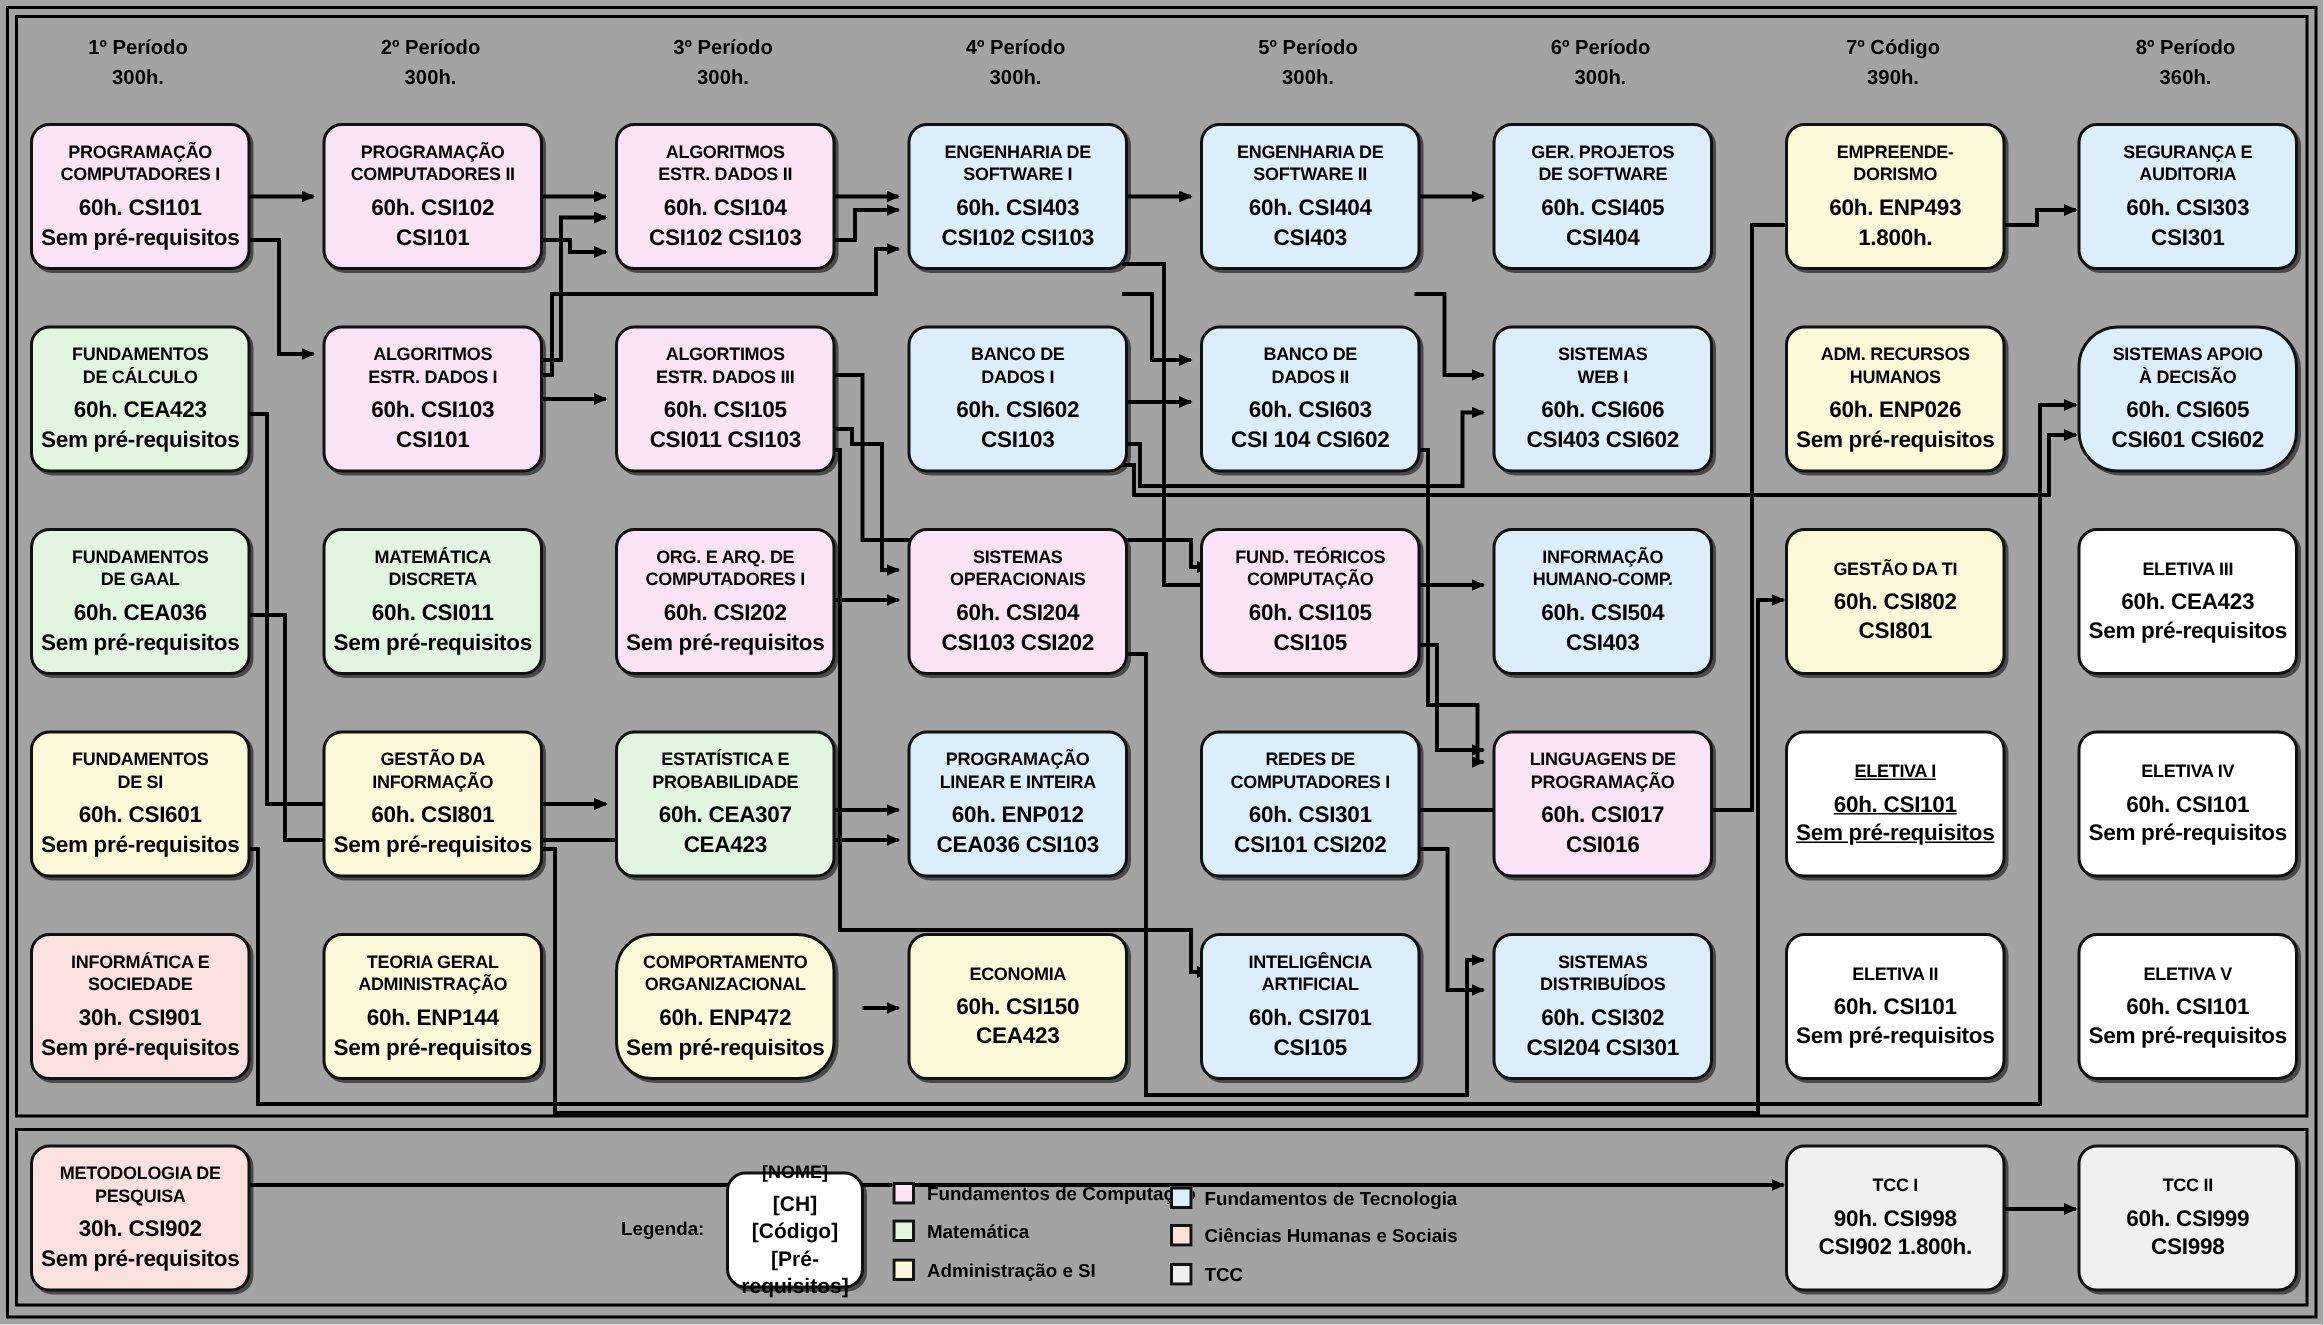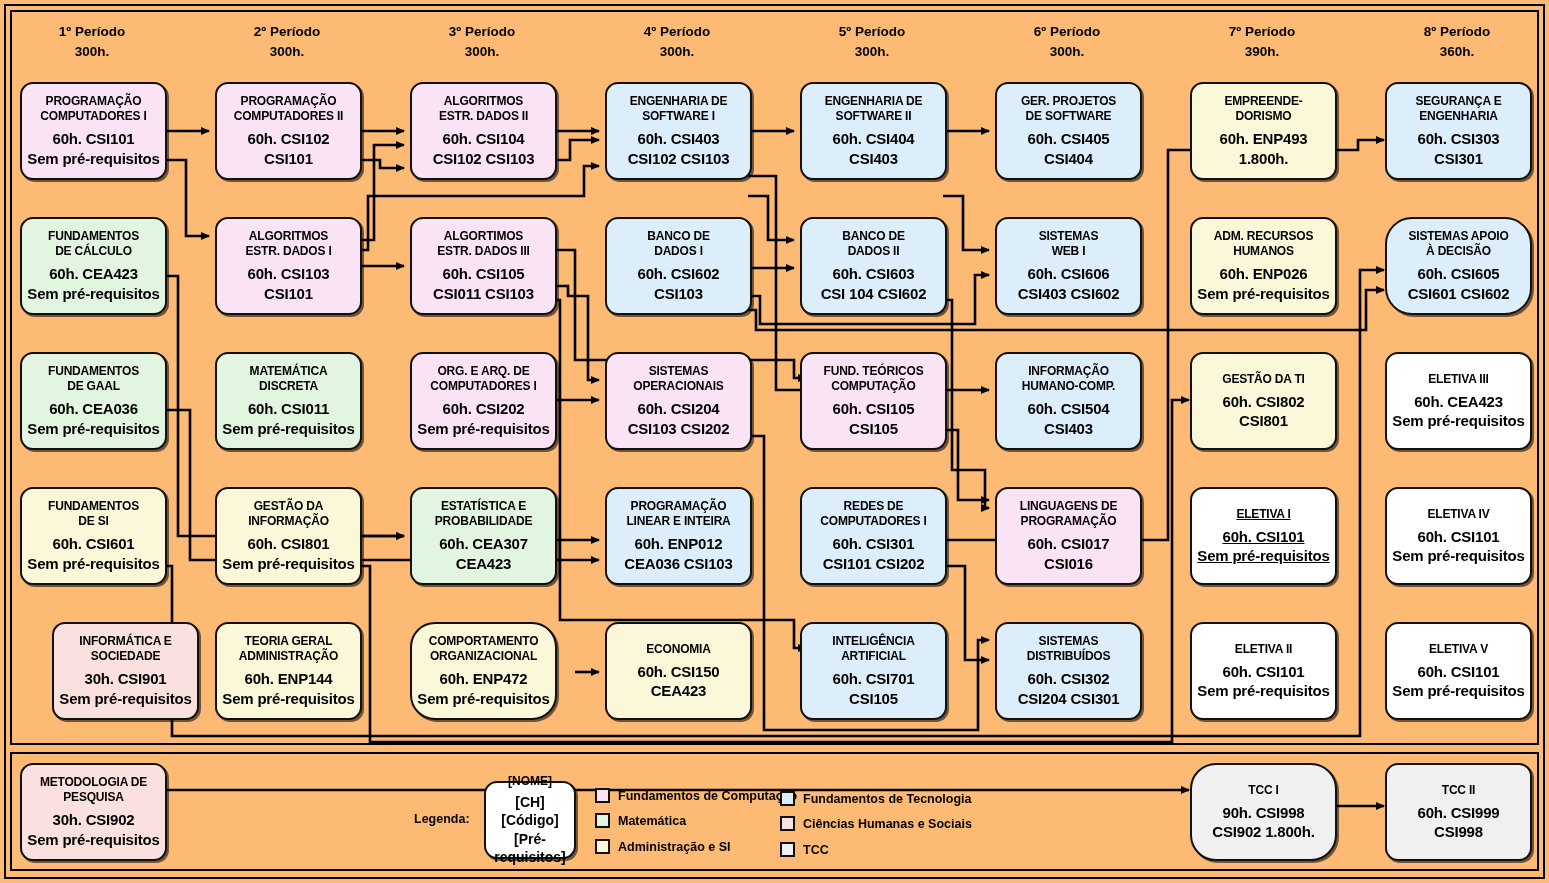--- a/index.html
+++ b/index.html
@@ -8,21 +8,21 @@
     background: #ffffff;
   }
   body {
     font-family: "Liberation Sans", sans-serif;
     -webkit-font-smoothing: antialiased;
   }
   #canvas {
     position: relative;
     width: 1549px;
     height: 883px;
-    background: #fdba74;
+    background: #a3a3a3;
     overflow: hidden;
   }
   
   .frame {
     position: absolute;
     left: 4px;
     top: 4px;
     width: 1541px;
     height: 875px;
     border: 2px solid #000;
@@ -194,21 +194,21 @@
       </div>
       <div class="period-head" style="left: 787px; top: 22px;">
         <div>5º Período</div>
         <div>300h.</div>
       </div>
       <div class="period-head" style="left: 982px; top: 22px;">
         <div>6º Período</div>
         <div>300h.</div>
       </div>
       <div class="period-head" style="left: 1177px; top: 22px;">
-        <div>7º Período</div>
+        <div>7º Código</div>
         <div>390h.</div>
       </div>
       <div class="period-head" style="left: 1372px; top: 22px;">
         <div>8º Período</div>
         <div>360h.</div>
       </div>
     </div>
 
   <svg id="wires" viewBox="0 0 1549 883">
     <defs>
@@ -304,21 +304,21 @@
 DE GAAL</div>
         <div class="c-meta">60h. CEA036
 Sem pré-requisitos</div>
       </div>
       <div class="course cat-adminsi" style="left: 20px; top: 487px;">
         <div class="c-name">FUNDAMENTOS
 DE SI</div>
         <div class="c-meta">60h. CSI601
 Sem pré-requisitos</div>
       </div>
-      <div class="course cat-humanas" style="left: 20px; top: 622px; margin-left: 32px;">
+      <div class="course cat-humanas" style="left: 20px; top: 622px;">
         <div class="c-name">INFORMÁTICA E
 SOCIEDADE</div>
         <div class="c-meta">30h. CSI901
 Sem pré-requisitos</div>
       </div>
       <div class="course cat-computacao" style="left: 215px; top: 82px;">
         <div class="c-name">PROGRAMAÇÃO
 COMPUTADORES II</div>
         <div class="c-meta">60h. CSI102
 CSI101</div>
@@ -488,21 +488,21 @@
         <div class="c-meta">60h. CSI101
 Sem pré-requisitos</div>
       </div>
       <div class="course cat-none" style="left: 1190px; top: 622px;">
         <div class="c-name">ELETIVA II</div>
         <div class="c-meta">60h. CSI101
 Sem pré-requisitos</div>
       </div>
       <div class="course cat-tecnologia" style="left: 1385px; top: 82px;">
         <div class="c-name">SEGURANÇA E
-ENGENHARIA</div>
+AUDITORIA</div>
         <div class="c-meta">60h. CSI303
 CSI301</div>
       </div>
       <div class="course cat-tecnologia" style="left: 1385px; top: 217px; border-radius: 27px;">
         <div class="c-name">SISTEMAS APOIO
 À DECISÃO</div>
         <div class="c-meta">60h. CSI605
 CSI601 CSI602</div>
       </div>
       <div class="course cat-none" style="left: 1385px; top: 352px;">
@@ -519,21 +519,21 @@
         <div class="c-name">ELETIVA V</div>
         <div class="c-meta">60h. CSI101
 Sem pré-requisitos</div>
       </div>
       <div class="course cat-humanas" style="left: 20px; top: 763px;">
         <div class="c-name">METODOLOGIA DE
 PESQUISA</div>
         <div class="c-meta">30h. CSI902
 Sem pré-requisitos</div>
       </div>
-      <div class="course cat-tcc" style="left: 1190px; top: 763px; border-radius: 26px;">
+      <div class="course cat-tcc" style="left: 1190px; top: 763px;">
         <div class="c-name">TCC I</div>
         <div class="c-meta">90h. CSI998
 CSI902 1.800h.</div>
       </div>
       <div class="course cat-tcc" style="left: 1385px; top: 763px;">
         <div class="c-name">TCC II</div>
         <div class="c-meta">60h. CSI999
 CSI998</div>
       </div>
     </div>

